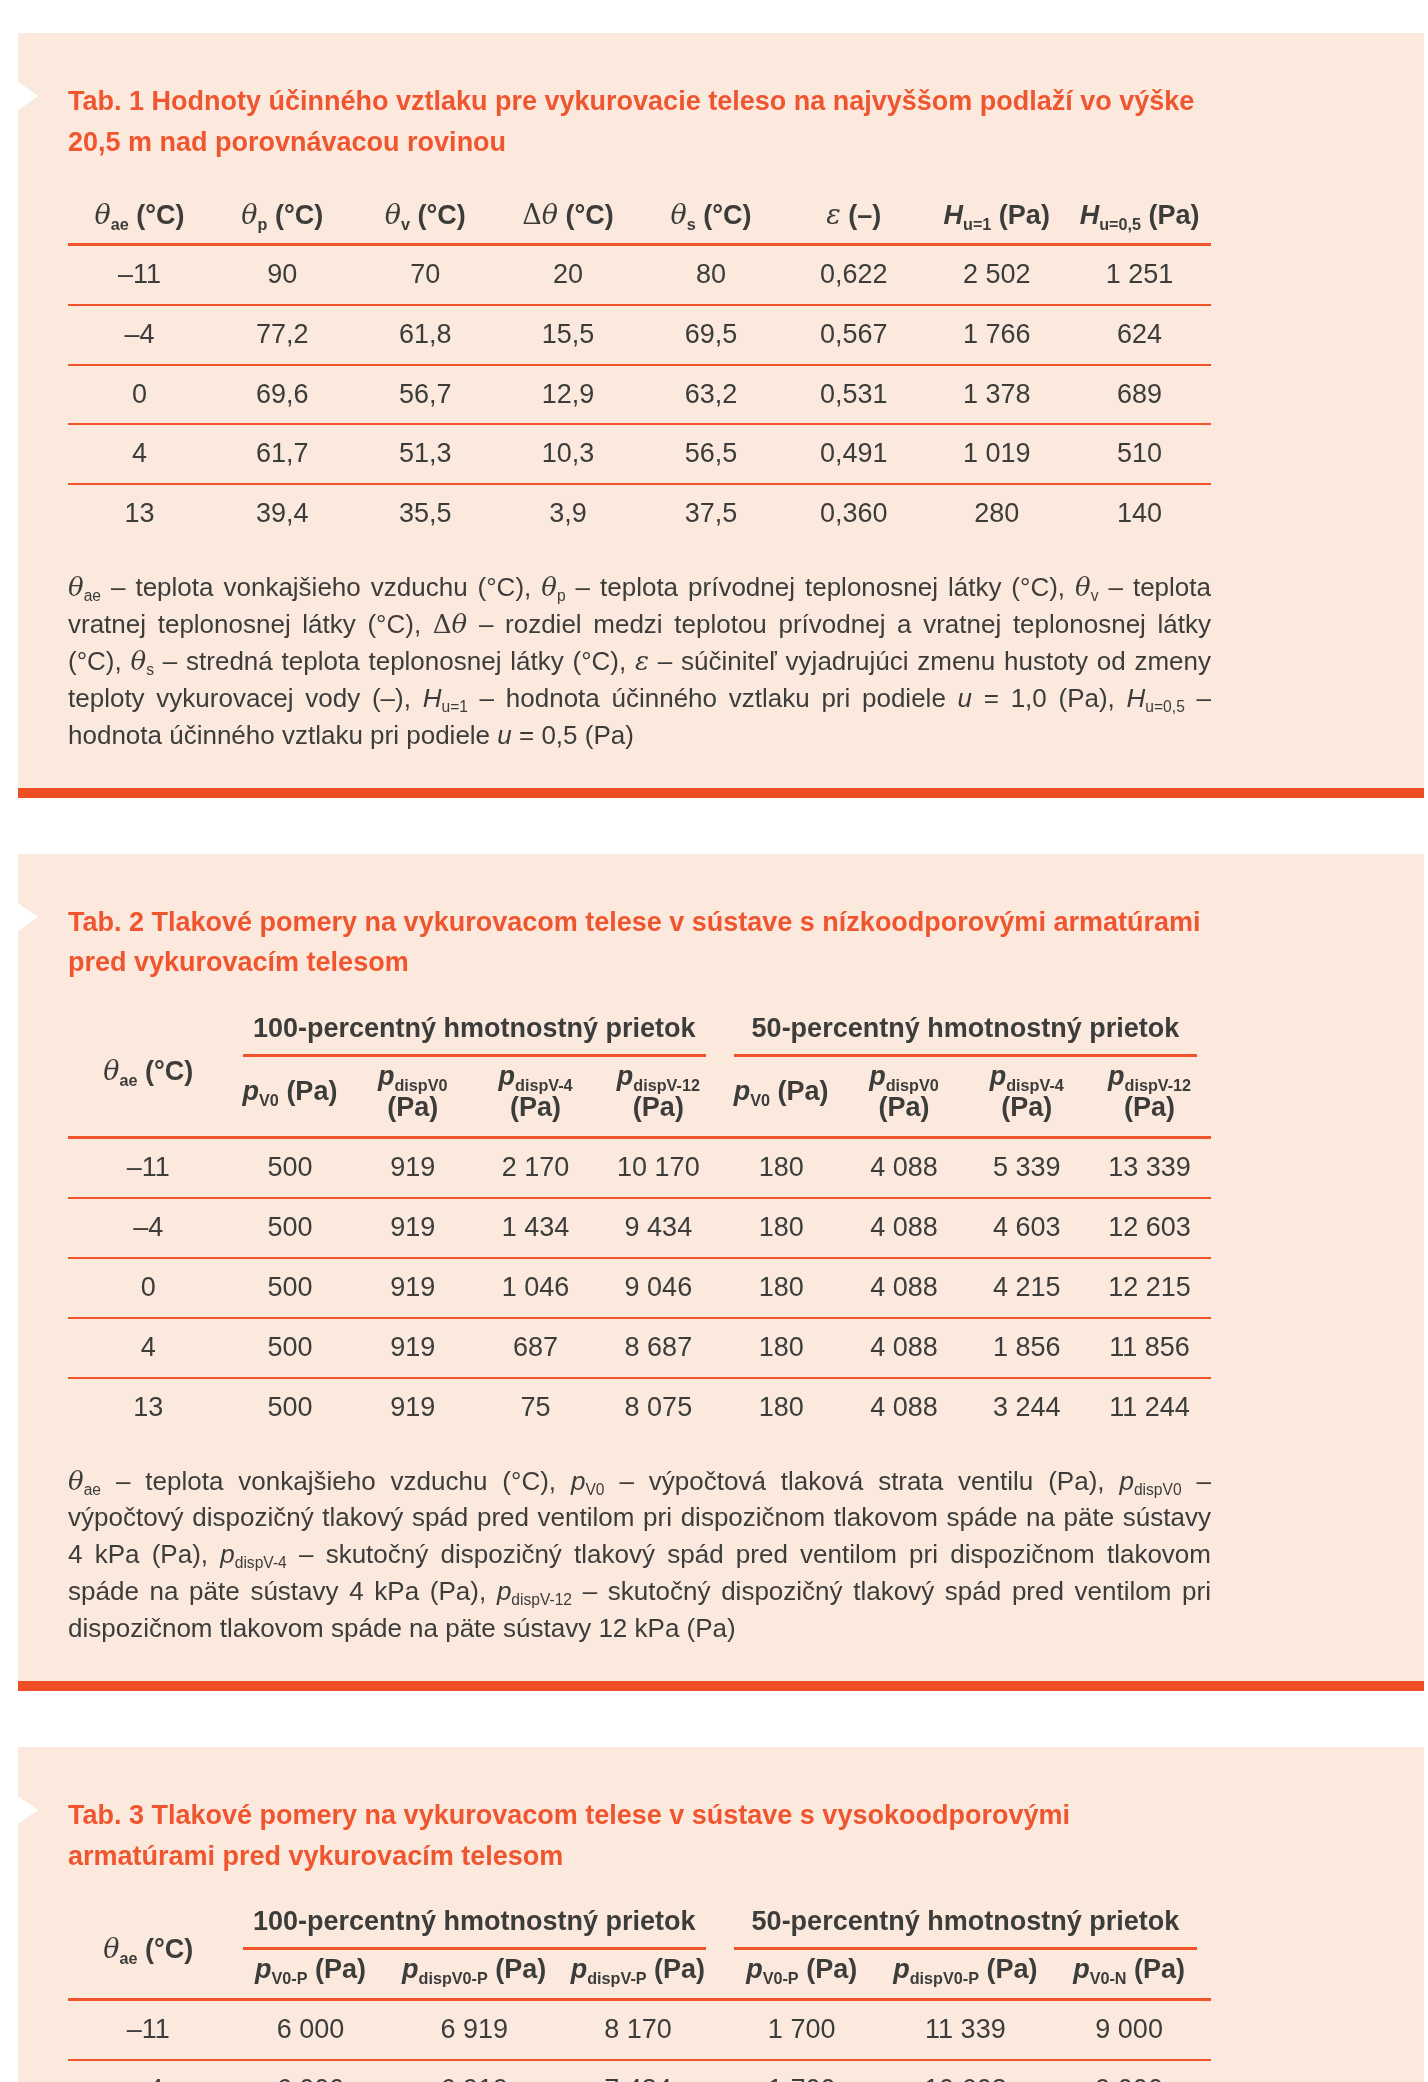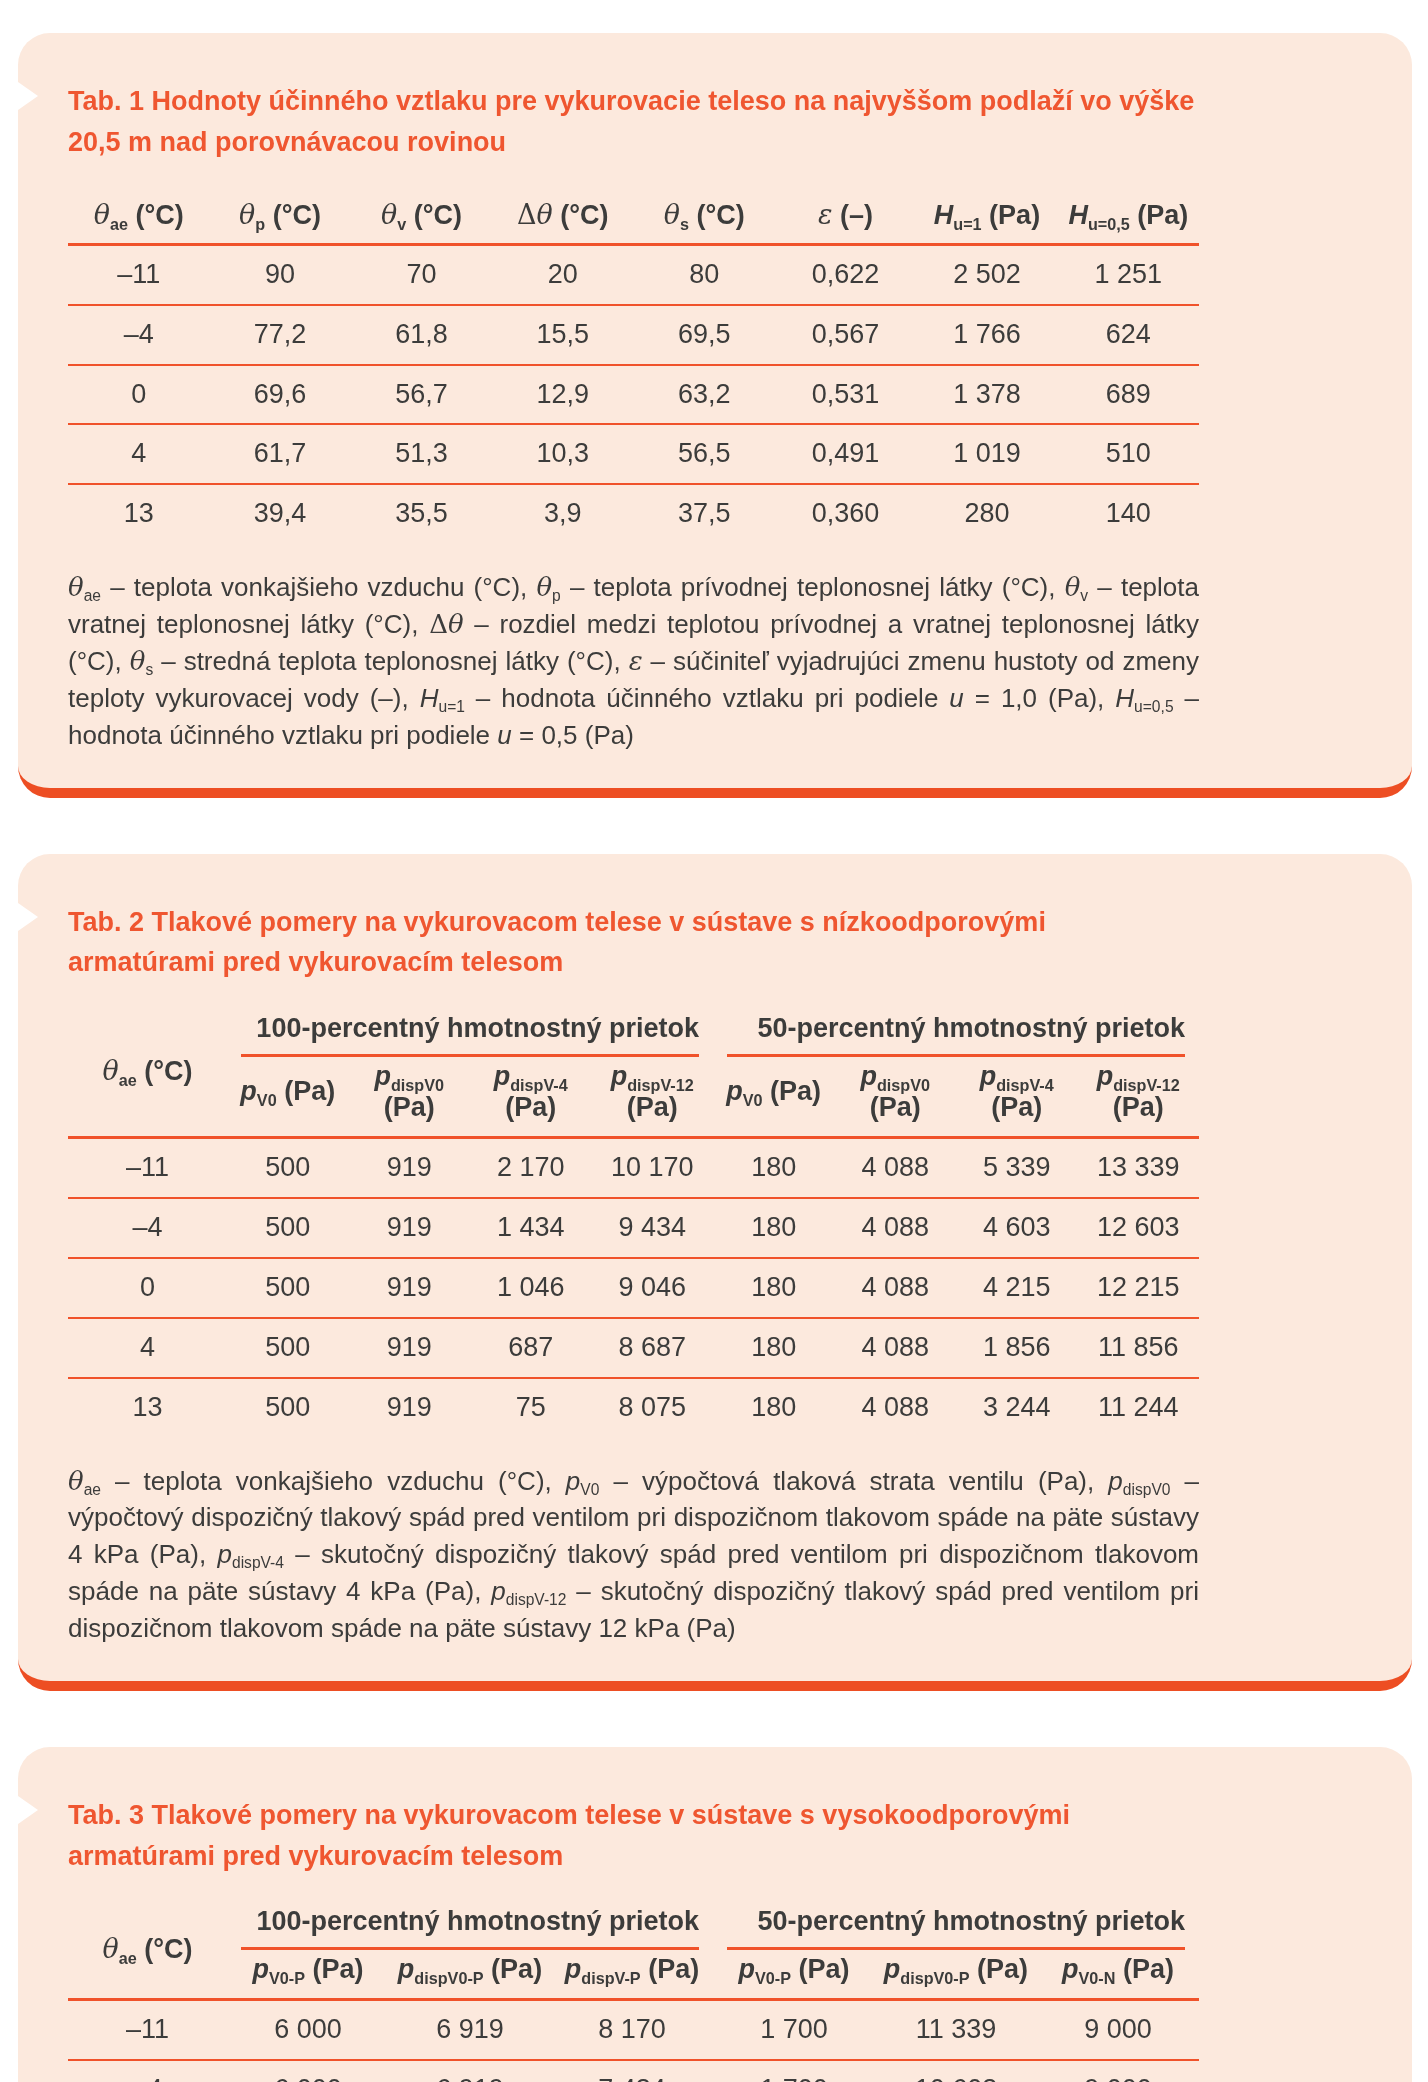--- a/index.html
+++ b/index.html
@@ -12,25 +12,24 @@
   html,body{margin:0;padding:0;background:#fff;}
   body{
     width:1428px;
     font-family:"Liberation Sans",sans-serif;
     color:var(--ink);
     -webkit-font-smoothing:antialiased;
   }
   .page{padding:33px 0 4px 0;}
   .panel{
     position:relative;
-    margin:0 16px 56px 18px;
+    margin:0 4px 56px 18px;
     background:var(--bg);
     border-bottom:10px solid var(--accent);
     padding:48px 213px 34px 50px;
-    border-radius:32px;
   }
   .panel:last-child{margin-bottom:0;}
   .notch{
     position:absolute;
     left:0; top:49px;
     width:0; height:0;
     border-top:14px solid transparent;
     border-bottom:14px solid transparent;
     border-left:20px solid #ffffff;
   }
@@ -55,21 +54,20 @@
   }
   .tbl th{font-weight:bold;font-size:27px;}
   .tbl.simple thead th{border-bottom:3px solid var(--line);padding-bottom:11px;}
   .tbl.grouped thead tr.subhead th{border-bottom:3px solid var(--line);padding-top:4px;padding-bottom:12px;}
   .tbl.grouped th.corner{border-bottom:3px solid var(--line);width:13%;vertical-align:middle;}
   .tbl.grouped th.group{padding:6px 0 0 0;font-size:27px;}
   .tbl.grouped .group-line{
     border-bottom:3px solid var(--line);
     padding-bottom:9px;
     margin:0 14px;
-    text-align:right;
   }
   .tbl tbody tr:not(:first-child) td{border-top:2px solid var(--line);}
   .tbl td{font-weight:normal;color:var(--ink);}
   
   .gi{font-family:"DejaVu Serif",serif;font-style:italic;font-weight:normal;}
   .gu{font-family:"DejaVu Serif",serif;font-style:normal;font-weight:normal;}
   .vi{font-style:italic;font-weight:bold;}
   sub{font-size:0.6em;line-height:0;vertical-align:-0.35em;}
   .footnote{
     margin-top:26px;

